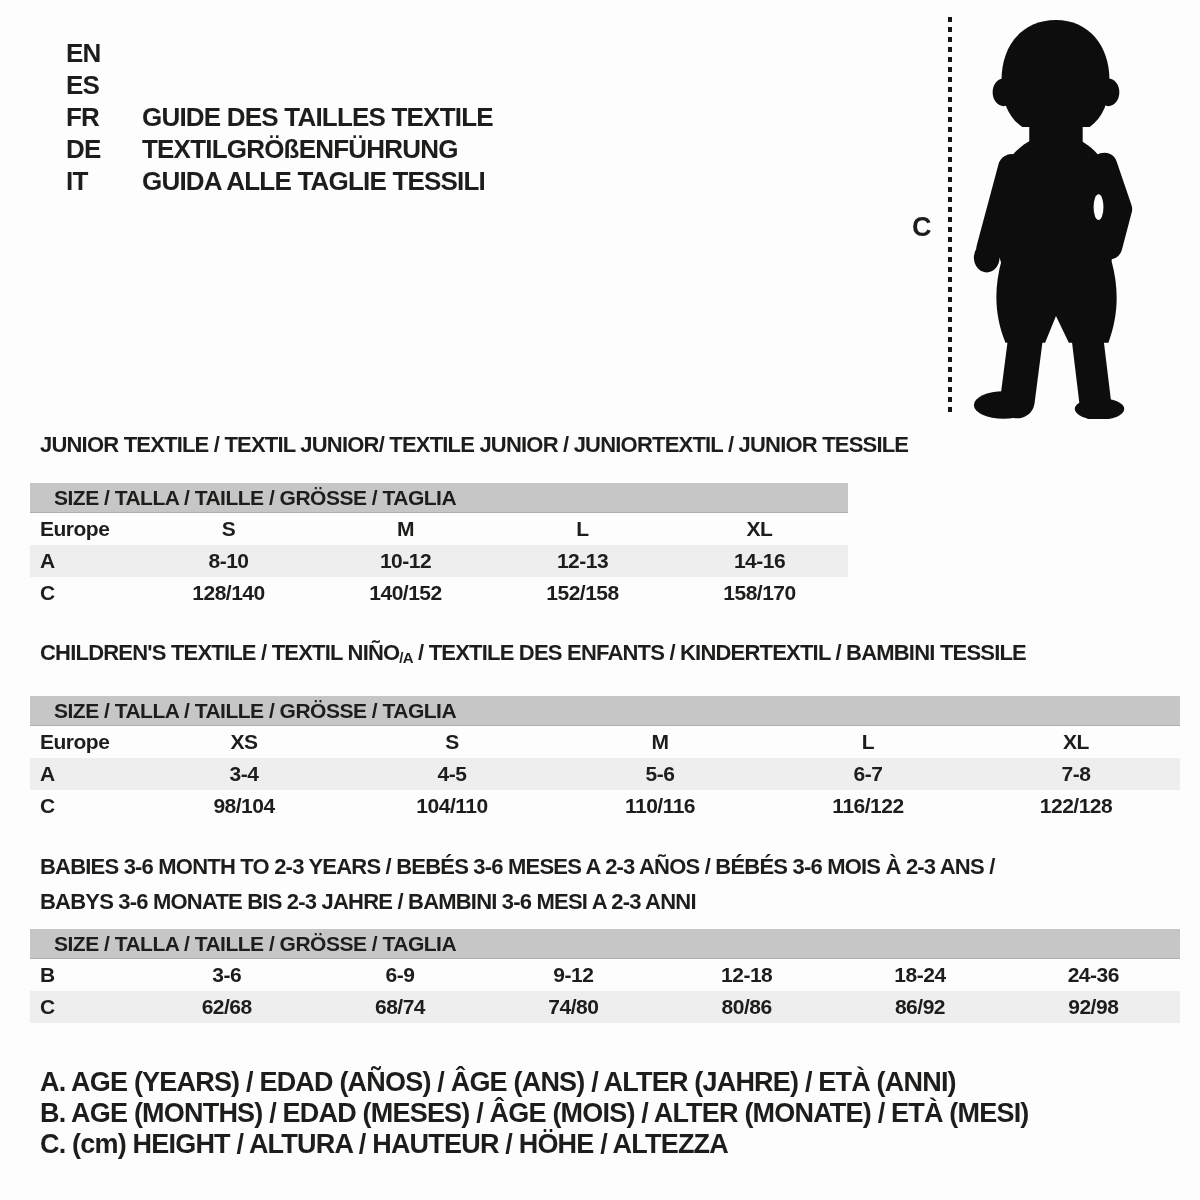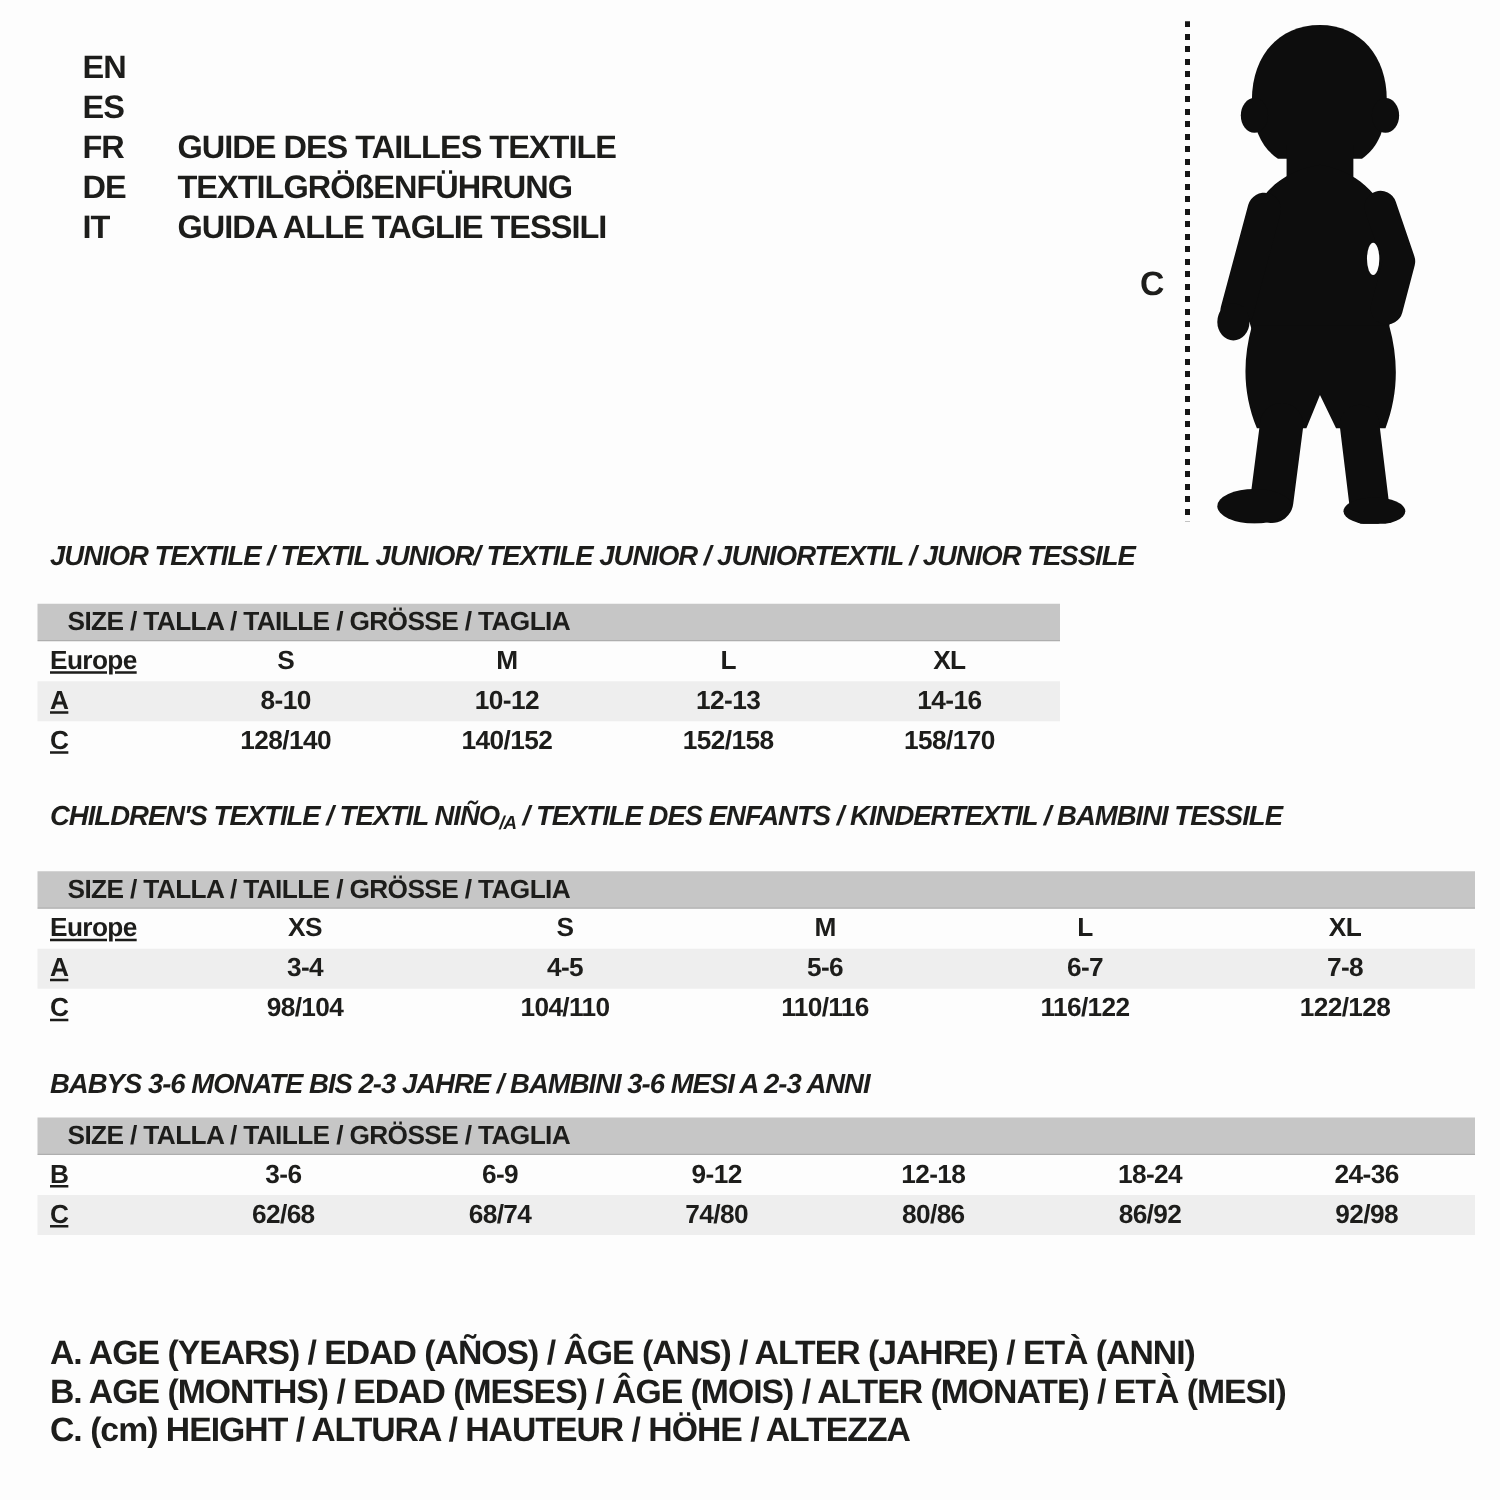--- a/index.html
+++ b/index.html
@@ -73,21 +73,20 @@
   .sec2 { top: 641px; width: 1150px; }
   .sec3 { top: 849px; width: 1150px; }
 
   .sec-title {
     font-size: 22px;
     line-height: 24px;
     letter-spacing: -0.8px;
     padding-left: 10px;
     margin-bottom: 26px;
     white-space: nowrap;
-    font-style: italic;
   }
   .sec3 .sec-title {
     line-height: 35px;
     margin-bottom: 10px;
     white-space: normal;
   }
   .sub-small {
     font-size: 15px;
     vertical-align: -3px;
   }
@@ -109,21 +108,20 @@
     font-size: 21px;
   }
   .trow.shaded {
     background: var(--alt-bg, #eeeeee);
   }
   .trow .lbl {
     flex: 0 0 110px;
     width: 110px;
     padding-left: 10px;
     box-sizing: border-box;
-    text-decoration: underline;
   }
   .trow .cell {
     flex: 1 1 0;
     text-align: center;
   }
 
   
   .legend {
     position: absolute;
     left: 40px;
@@ -238,20 +236,21 @@
     <span class="cell">98/104</span>
     <span class="cell">104/110</span>
     <span class="cell">110/116</span>
     <span class="cell">116/122</span>
     <span class="cell">122/128</span>
   </div>
 </div>
 
 <div class="section sec3">
   <div class="sec-title">
+    <div>BABIES 3-6 MONTH TO 2-3 YEARS / BEBÉS 3-6 MESES A 2-3 AÑOS / BÉBÉS 3-6 MOIS À 2-3 ANS /</div>
     <div>BABYS 3-6 MONATE BIS 2-3 JAHRE / BAMBINI 3-6 MESI A 2-3 ANNI</div>
   </div>
   <div class="size-bar">SIZE / TALLA / TAILLE / GRÖSSE / TAGLIA</div>
   <div class="trow">
     <span class="lbl">B</span>
     <span class="cell">3-6</span>
     <span class="cell">6-9</span>
     <span class="cell">9-12</span>
     <span class="cell">12-18</span>
     <span class="cell">18-24</span>

